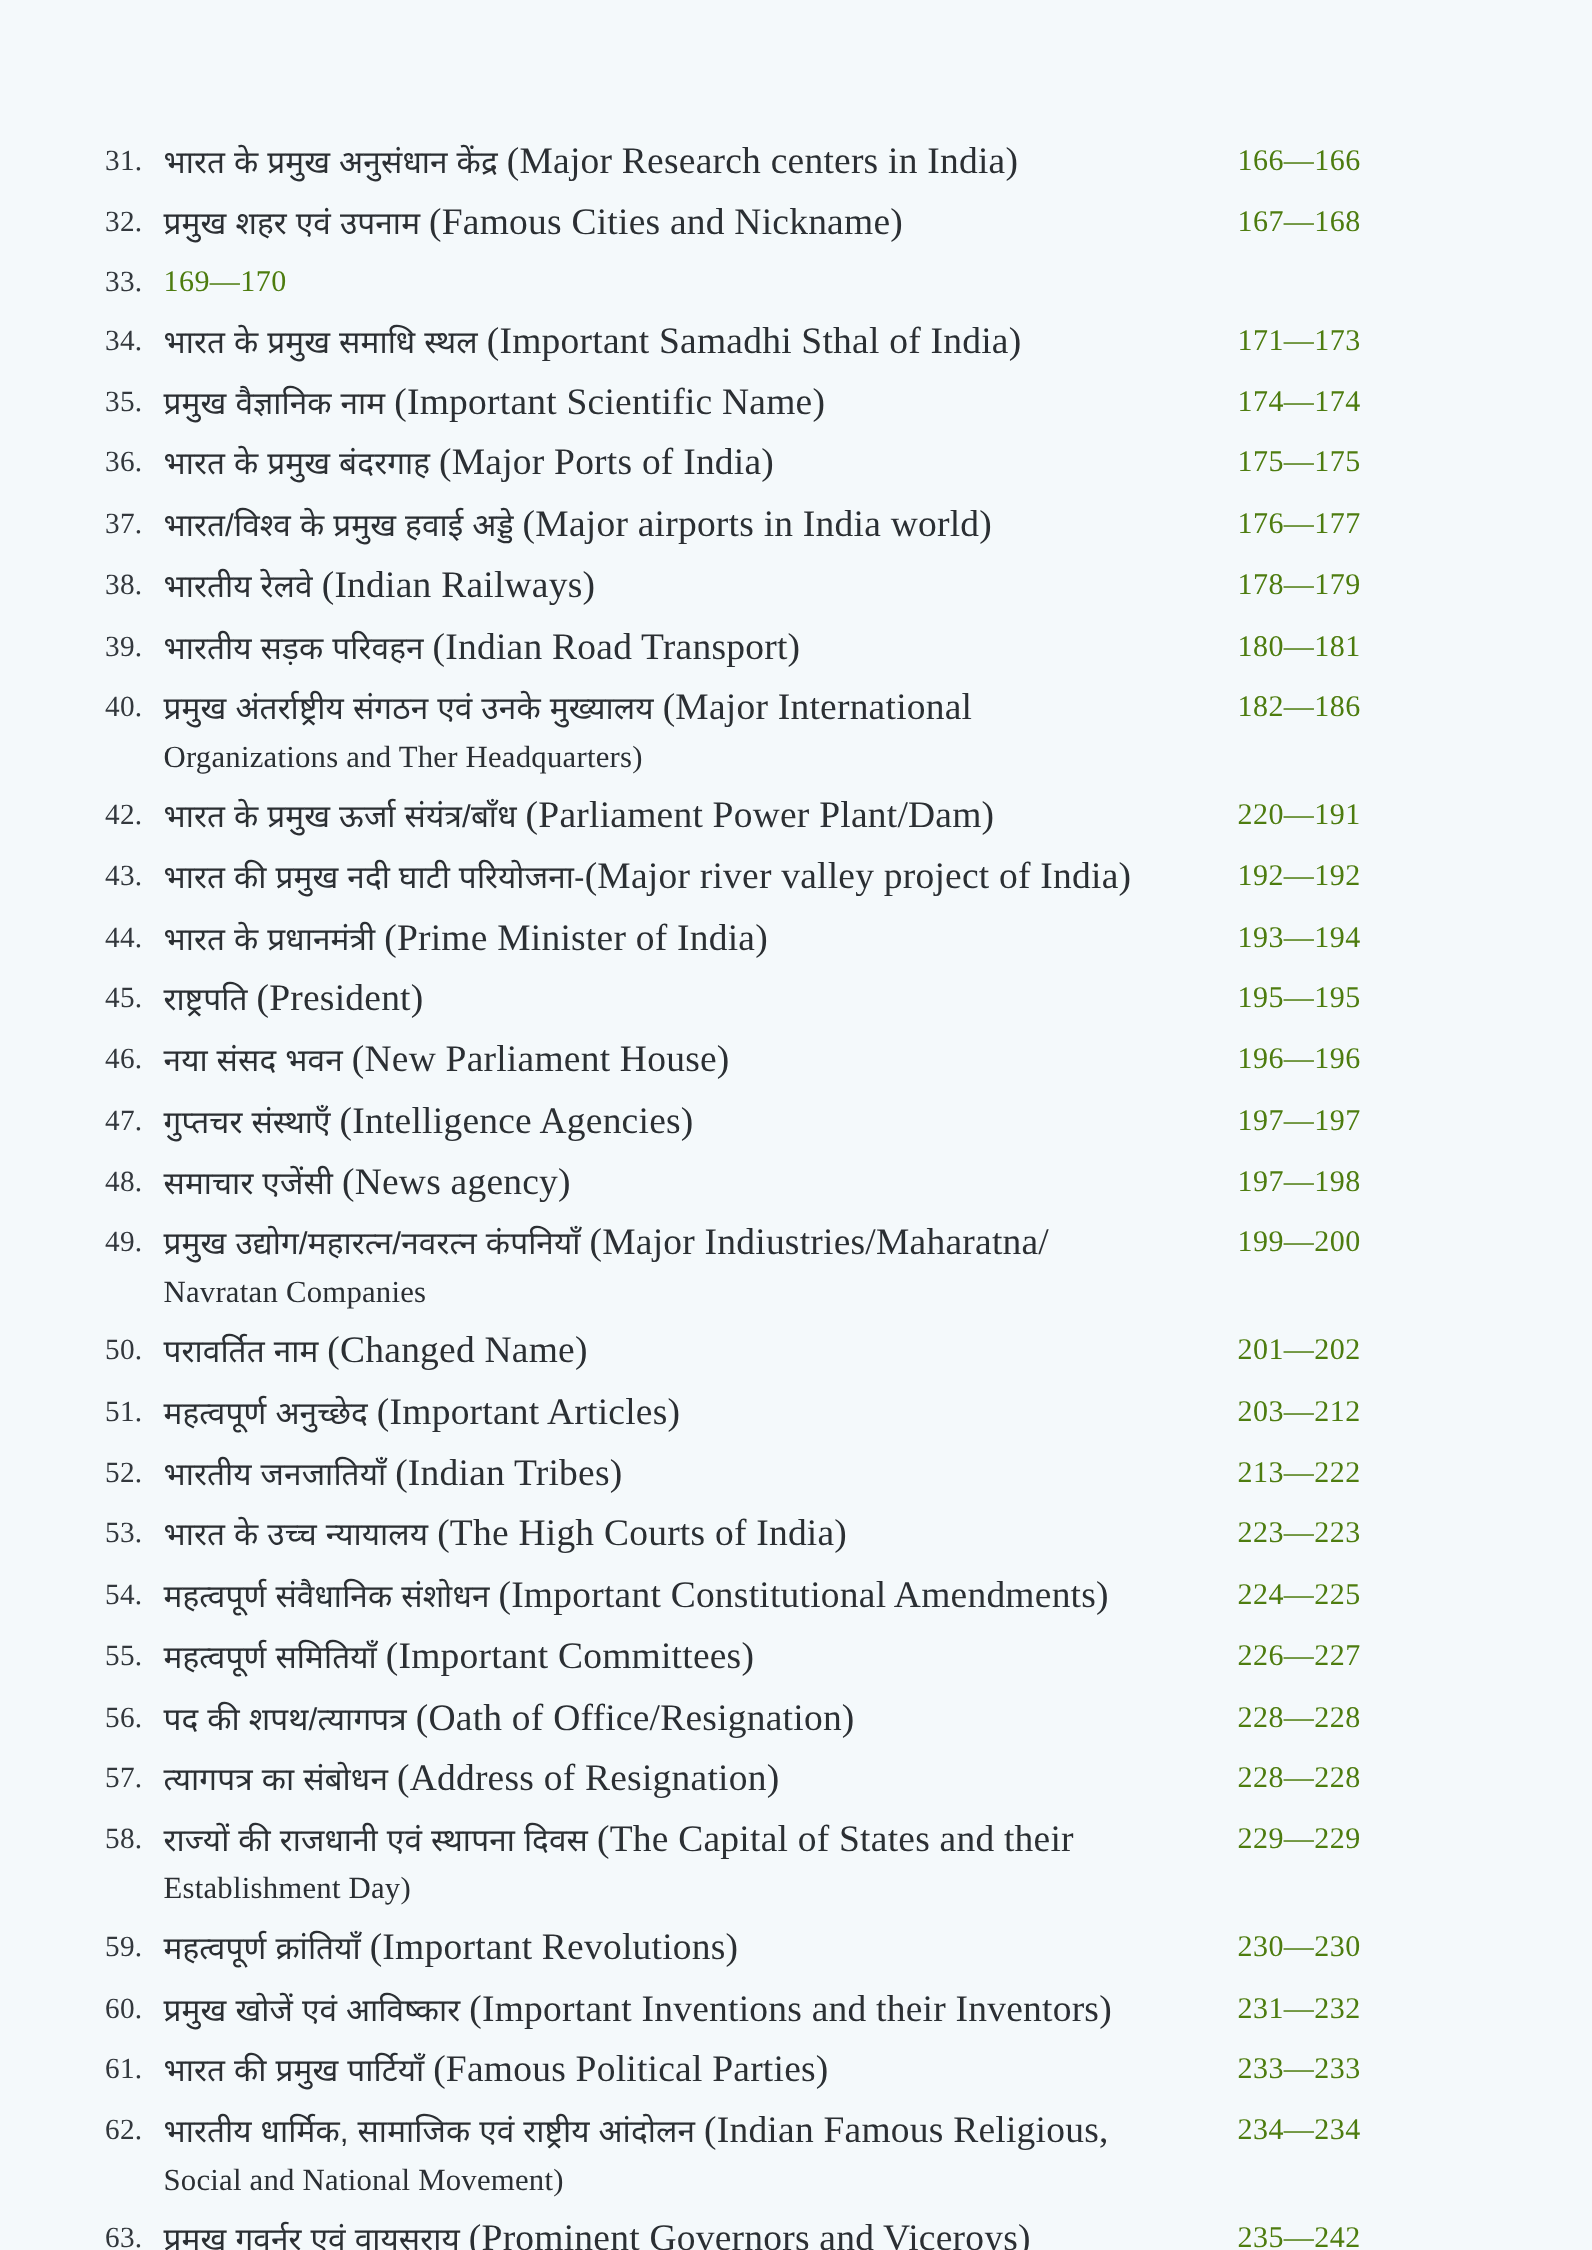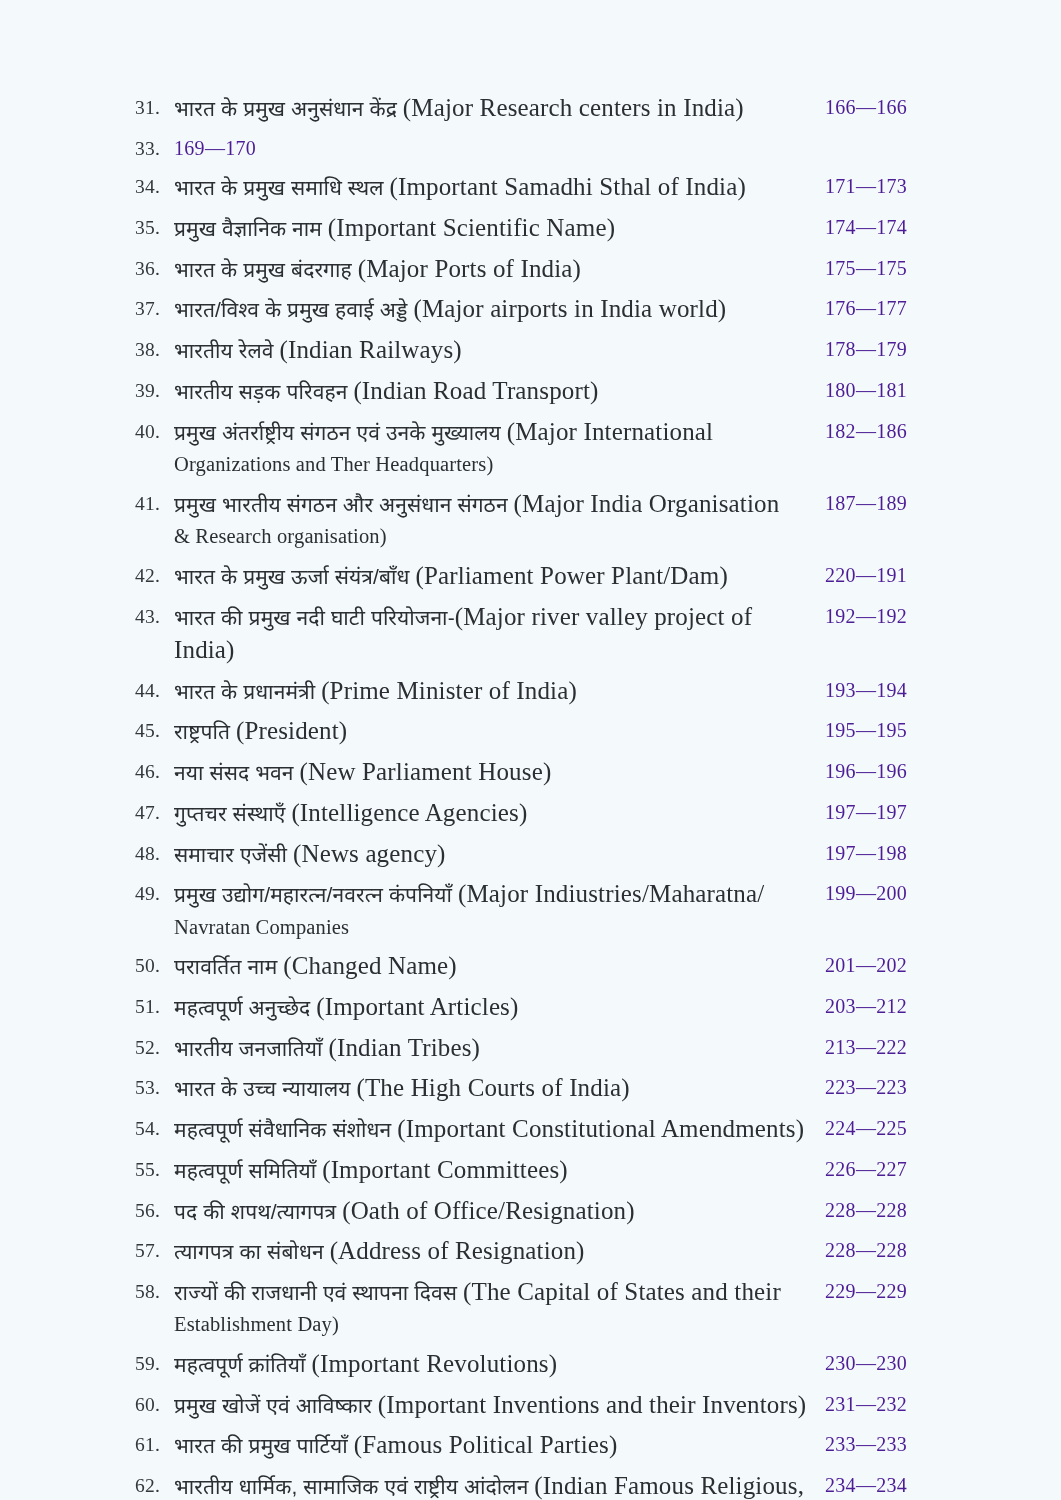--- a/index.html
+++ b/index.html
@@ -12,21 +12,21 @@
     background: #f4f9fb;
     font-family: "Liberation Serif", "DejaVu Serif", serif;
     color: #2b2f33;
     -webkit-font-smoothing: antialiased;
   }
   .page {
     position: relative;
     width: 1061px;
     height: 1500px;
     box-sizing: border-box;
-    padding: 92px 118px 0 118px;
+    padding: 92px 118px 0 53px;
     background: #f4f9fb;
   }
   .toc {
     display: block;
     width: 100%;
   }
   .toc-row {
     display: flex;
     align-items: flex-start;
     width: 100%;
@@ -65,36 +65,41 @@
     font-family: "Liberation Serif", "DejaVu Serif", serif;
     font-size: 20.5px;
     line-height: 31.5px;
     letter-spacing: 0.15px;
   }
   .pages {
     flex: 0 0 118px;
     text-align: left;
     font-size: 20px;
     line-height: 31.5px;
-    color: #4c1d95;
+    color: #4d7c0f;
     letter-spacing: 0.3px;
     white-space: nowrap;
   }
 </style>
 </head>
 <body>
 
 <div class="page">
   <div class="toc" id="toc-list">
       <div class="toc-row">
         <div class="num">31.</div>
         <div class="entry"><span class="hi">भारत के प्रमुख अनुसंधान केंद्र </span><span class="en">(Major Research  centers in India)</span></div>
         <div class="pages">166—166</div>
       </div>
       <div class="toc-row">
+        <div class="num">32.</div>
+        <div class="entry"><span class="hi">प्रमुख शहर एवं उपनाम </span><span class="en">(Famous Cities and Nickname)</span></div>
+        <div class="pages">167—168</div>
+      </div>
+      <div class="toc-row">
         <div class="num">33.</div>
         <div class="pages">169—170</div>
       </div>
       <div class="toc-row">
         <div class="num">34.</div>
         <div class="entry"><span class="hi">भारत के प्रमुख समाधि स्थल </span><span class="en">(Important Samadhi Sthal of India)</span></div>
         <div class="pages">171—173</div>
       </div>
       <div class="toc-row">
         <div class="num">35.</div>
@@ -118,25 +123,20 @@
       </div>
       <div class="toc-row">
         <div class="num">39.</div>
         <div class="entry"><span class="hi">भारतीय सड़क परिवहन </span><span class="en">(Indian Road Transport)</span></div>
         <div class="pages">180—181</div>
       </div>
       <div class="toc-row">
         <div class="num">40.</div>
         <div class="entry"><span class="hi">प्रमुख अंतर्राष्ट्रीय संगठन एवं उनके मुख्यालय </span><span class="en">(Major International</span><span class="cont">Organizations and Ther Headquarters)</span></div>
         <div class="pages">182—186</div>
-      </div>
-      <div class="toc-row">
-        <div class="num">41.</div>
-        <div class="entry"><span class="hi">प्रमुख भारतीय संगठन और अनुसंधान संगठन </span><span class="en">(Major India Organisation</span><span class="cont">&amp; Research organisation)</span></div>
-        <div class="pages">187—189</div>
       </div>
       <div class="toc-row">
         <div class="num">42.</div>
         <div class="entry"><span class="hi">भारत के प्रमुख ऊर्जा संयंत्र/बाँध </span><span class="en">(Parliament Power Plant/Dam)</span></div>
         <div class="pages">220—191</div>
       </div>
       <div class="toc-row">
         <div class="num">43.</div>
         <div class="entry"><span class="hi">भारत की प्रमुख नदी घाटी परियोजना-</span><span class="en">(Major river valley project of India)</span></div>
         <div class="pages">192—192</div>

